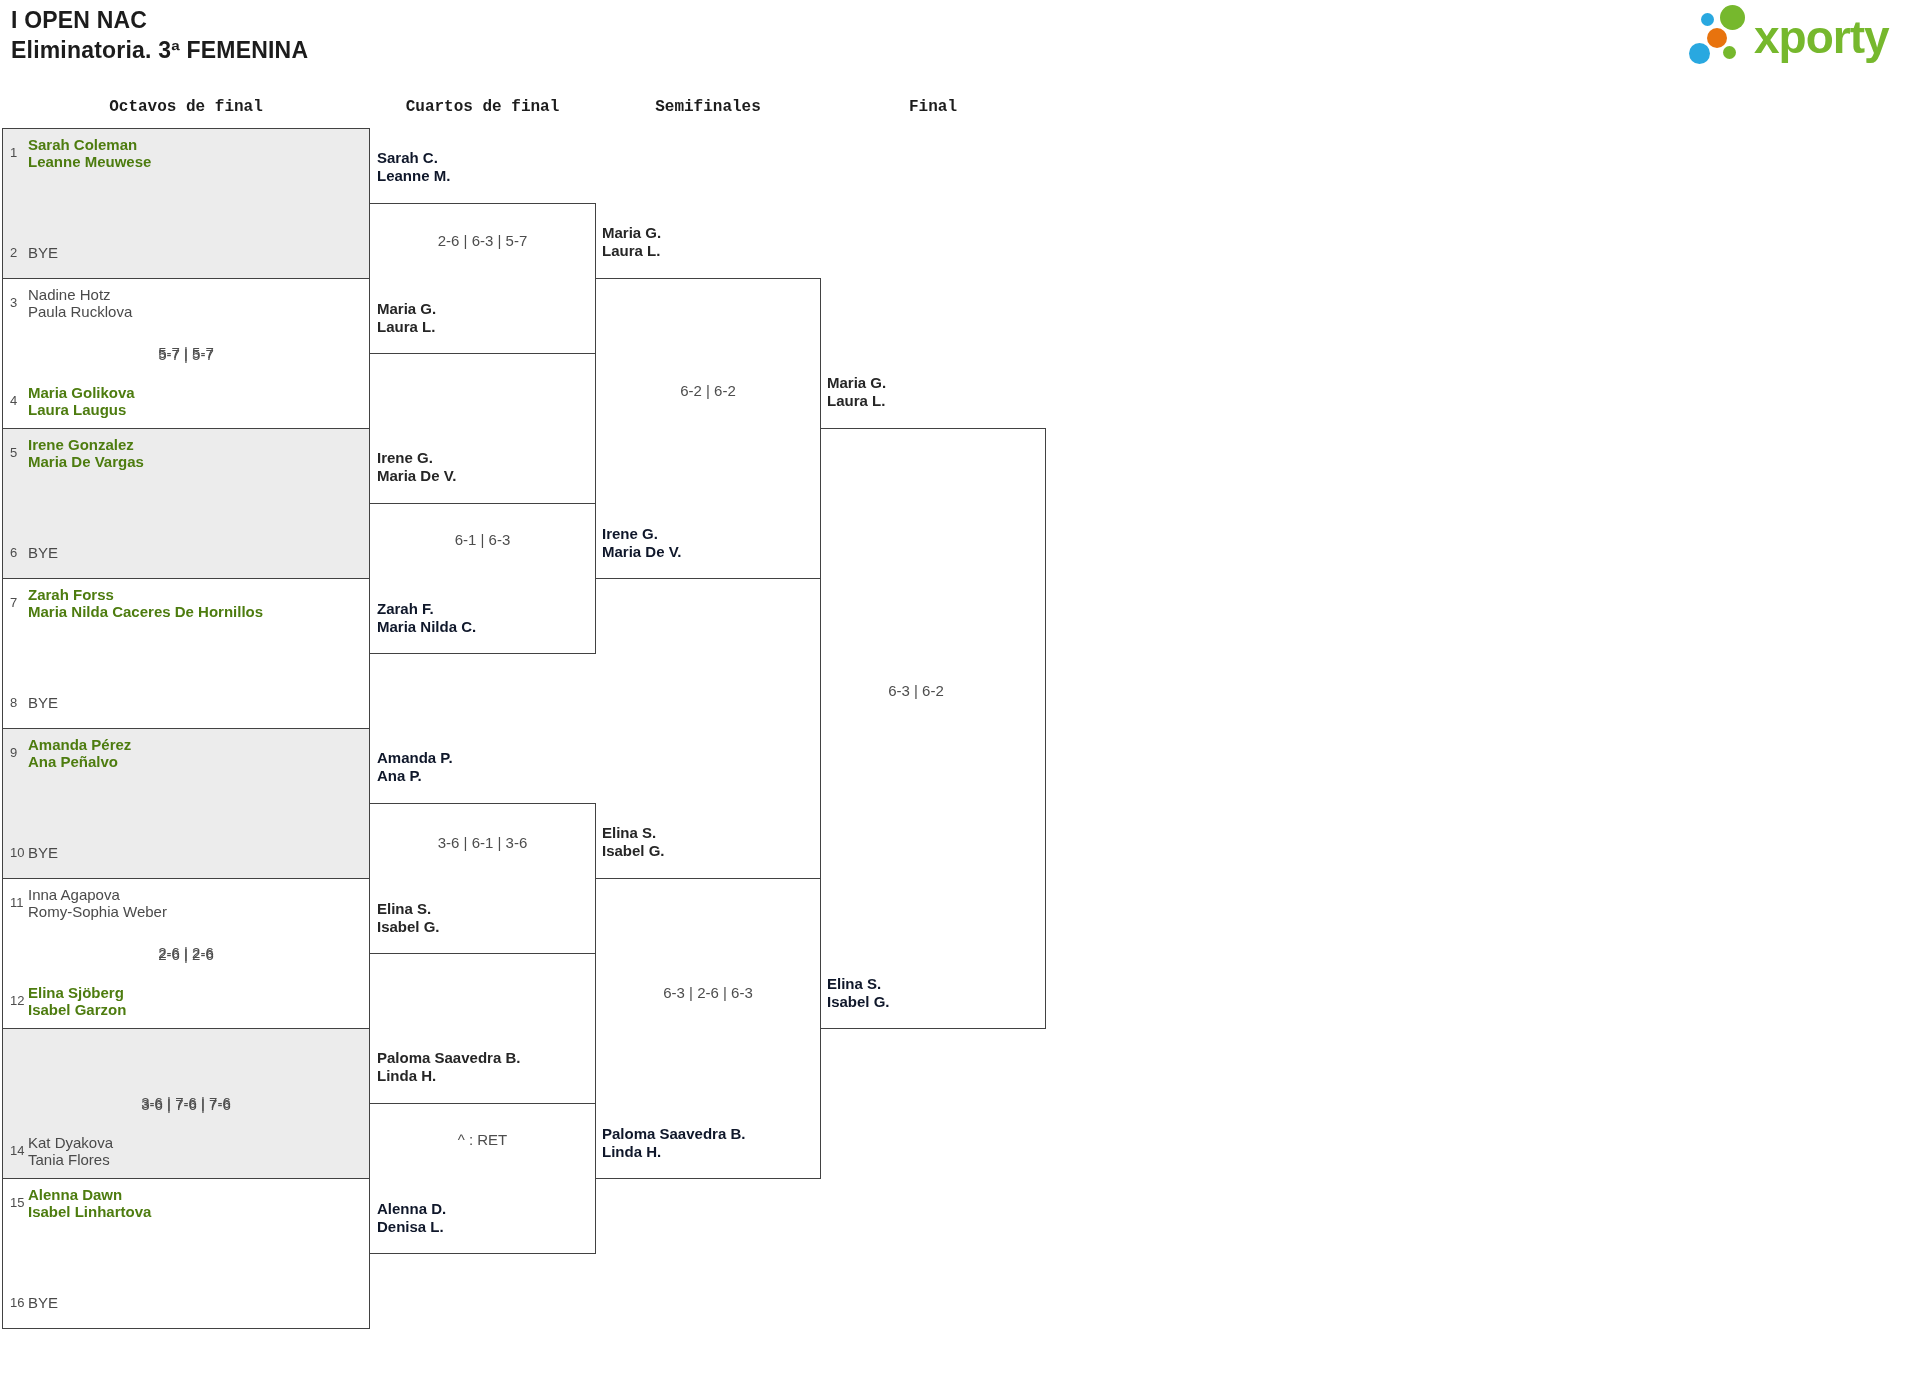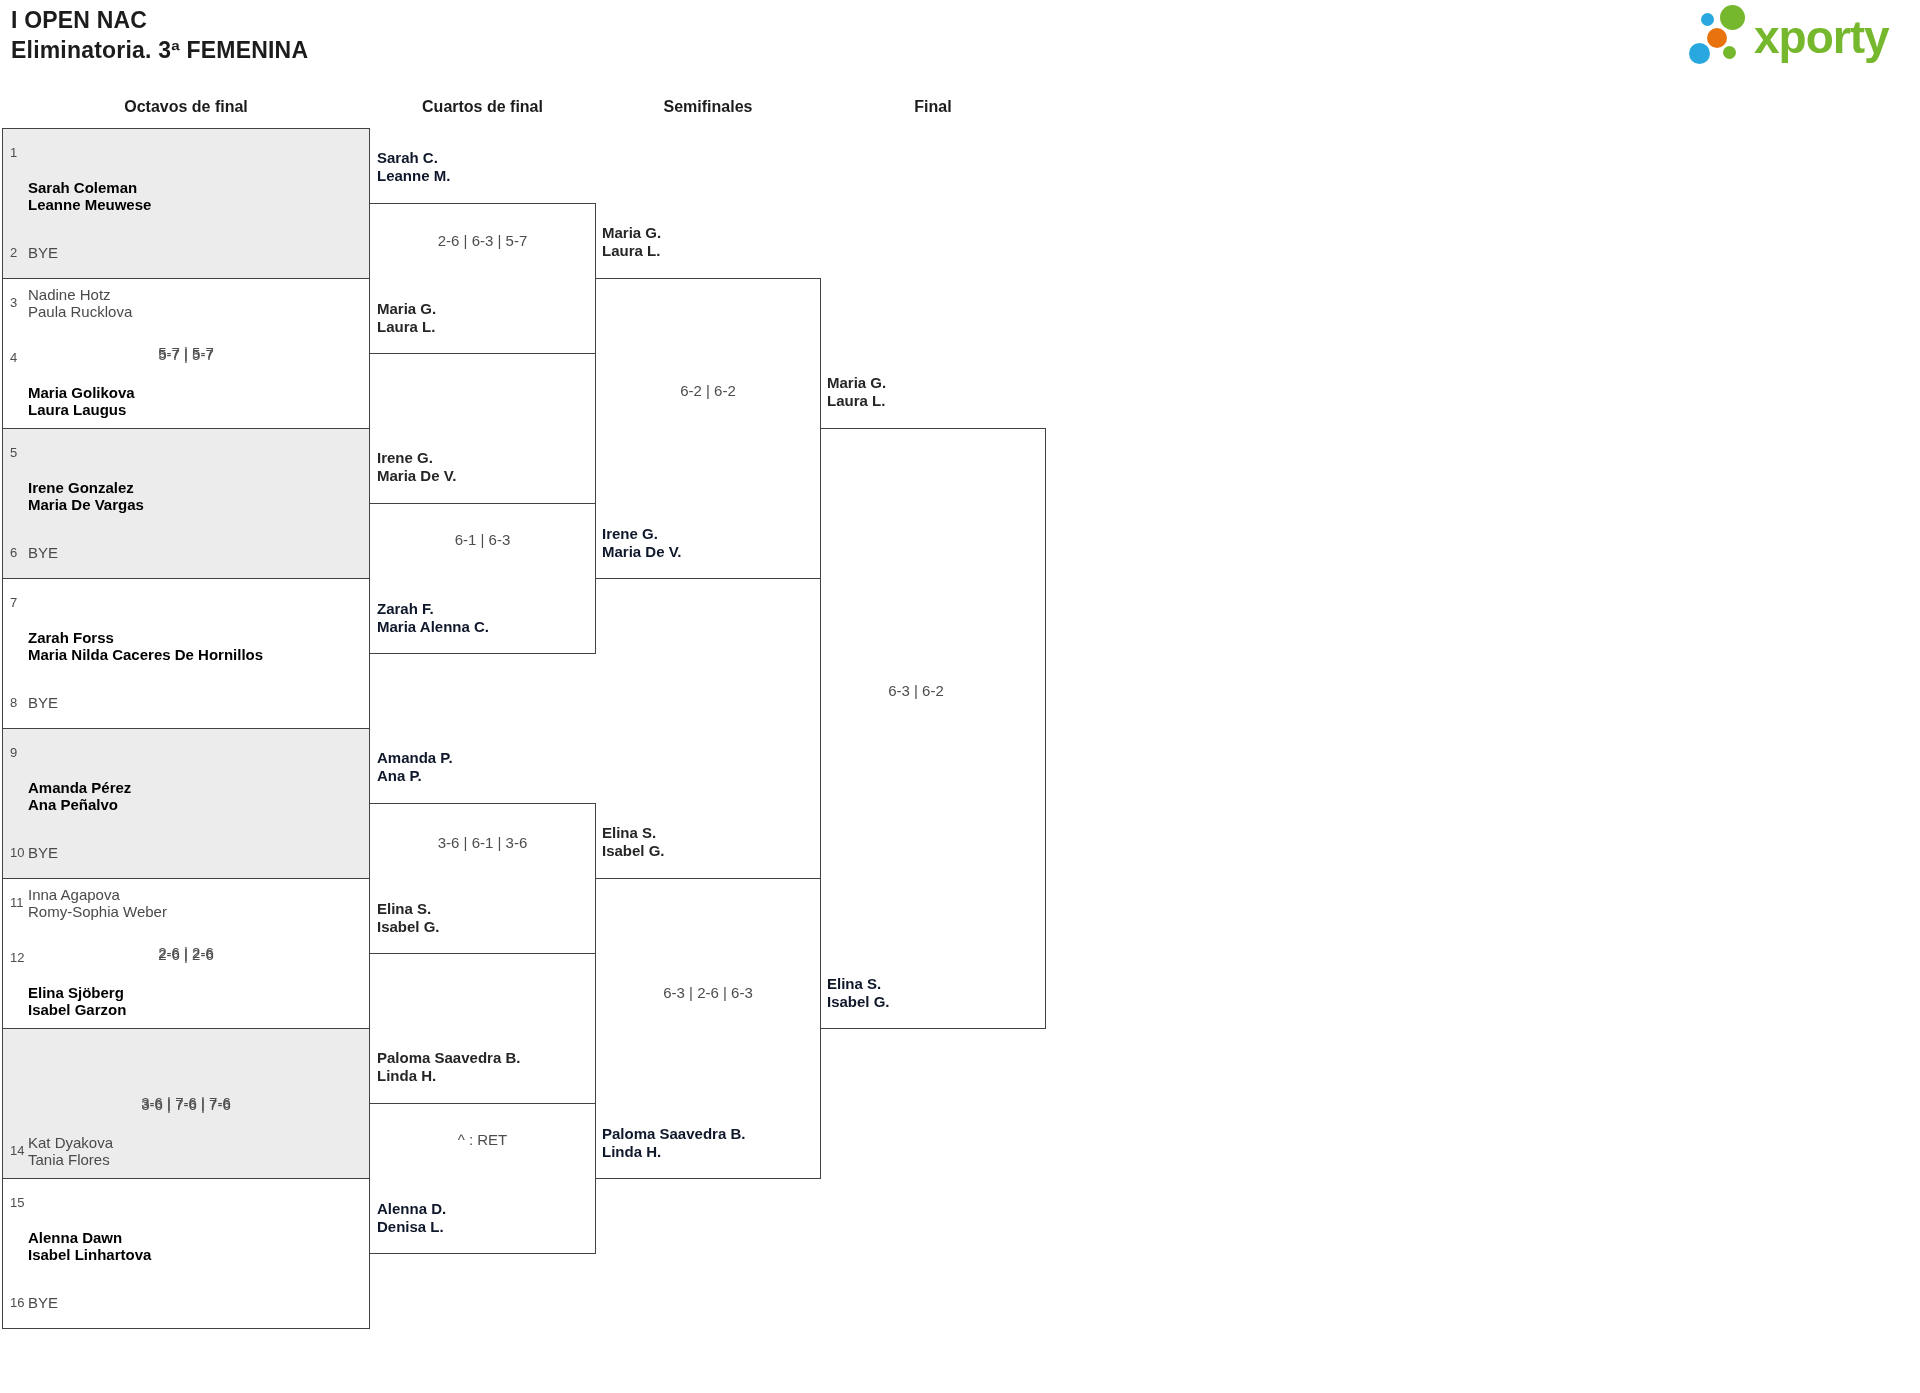--- a/index.html
+++ b/index.html
@@ -30,39 +30,39 @@
   .logo-text {
     position:absolute; left:66px; top:7px;
     font-size:46px; font-weight:700; letter-spacing:-1px;
     color:#76b82d; line-height:52px;
   }
 
   
   .colhead {
     position:absolute; top:97px; height:20px;
     font-size:16px; font-weight:600; color:#1c1c1c;
-    text-align:center; line-height:20px;
+    text-align:center; line-height:20px;font-family:Liberation Mono, monospace;
   }
 
   
   .obox {
     position:absolute; left:2px; width:368px; height:151px;
     border:1px solid #424242; background:#ffffff;
   }
   .obox.shaded { background:#ececec; }
   .slot { position:absolute; left:7px; right:6px; display:flex; align-items:flex-start; }
   .slot-top { top:7px; }
   .slot-bottom { bottom:10px; }
   .slot-bottom-bye { bottom:17px; }
   .seed {
     flex:0 0 18px; font-size:13px; color:#4d4d4d; line-height:17px;
   }
   .seed.two-line { margin-top:8px; }
   .names { font-size:15px; line-height:17px; color:#4a4a4a; font-weight:400; }
-  .names.winner { color:#000000; font-weight:700;margin-top:43px; }
+  .names.winner { color:#4d7c0f; font-weight:700; }
   .mscore {
     position:absolute; left:0; right:0; top:50%; transform:translateY(-50%);
     text-align:center; font-size:15px; color:#4d4d4d;
   }
 
   
   .rbox { position:absolute; border:1px solid #424242; background:transparent; }
   .rlabel { position:absolute; font-size:15px; line-height:17.5px; color:#0f172a; font-weight:700; white-space:nowrap; }
   .rlabel.winner { color:#262626; font-weight:700; }
   .rscore { position:absolute; text-align:center; font-size:15px; color:#4d4d4d; }
@@ -239,21 +239,21 @@
     <div>Laura L.</div>
 </div>
 <div class="rscore" style="left:369px;top:232px;width:227px">2-6 | 6-3 | 5-7</div>
 
 <div class="rlabel winner" style="left:377px;top:449px">
   <div>Irene G.</div>
     <div>Maria De V.</div>
 </div>
 <div class="rlabel" style="left:377px;top:600px">
   <div>Zarah F.</div>
-    <div>Maria Alenna C.</div>
+    <div>Maria Nilda C.</div>
 </div>
 <div class="rscore" style="left:369px;top:531px;width:227px">6-1 | 6-3</div>
 
 <div class="rlabel" style="left:377px;top:749px">
   <div>Amanda P.</div>
     <div>Ana P.</div>
 </div>
 <div class="rlabel winner" style="left:377px;top:900px">
   <div>Elina S.</div>
     <div>Isabel G.</div>

